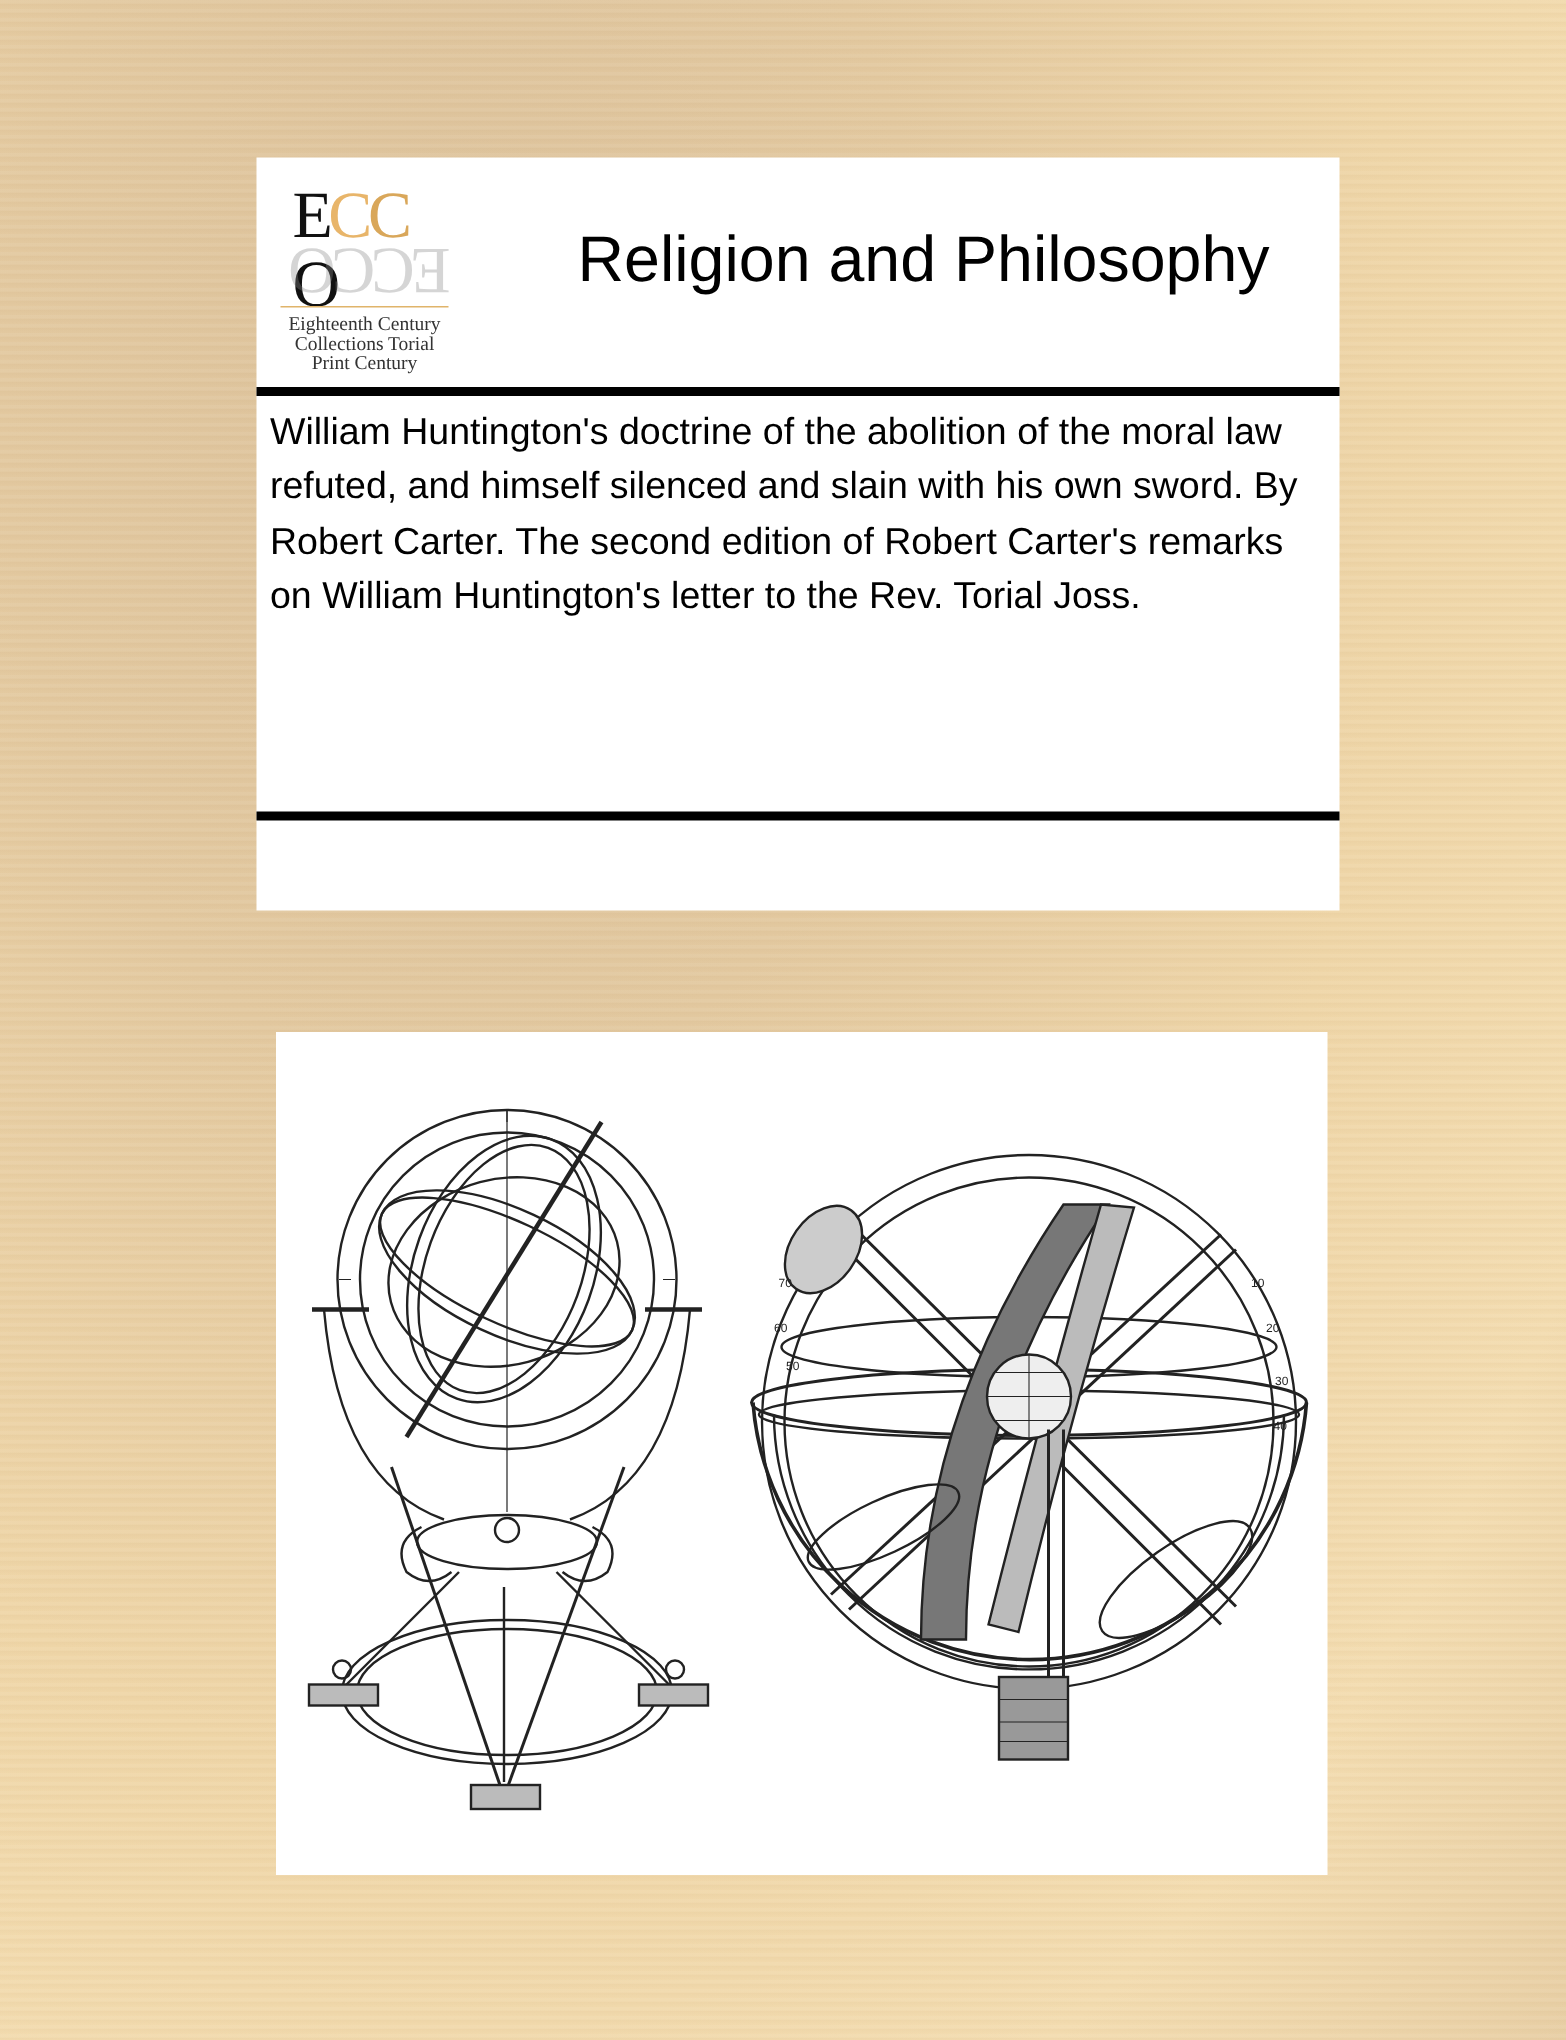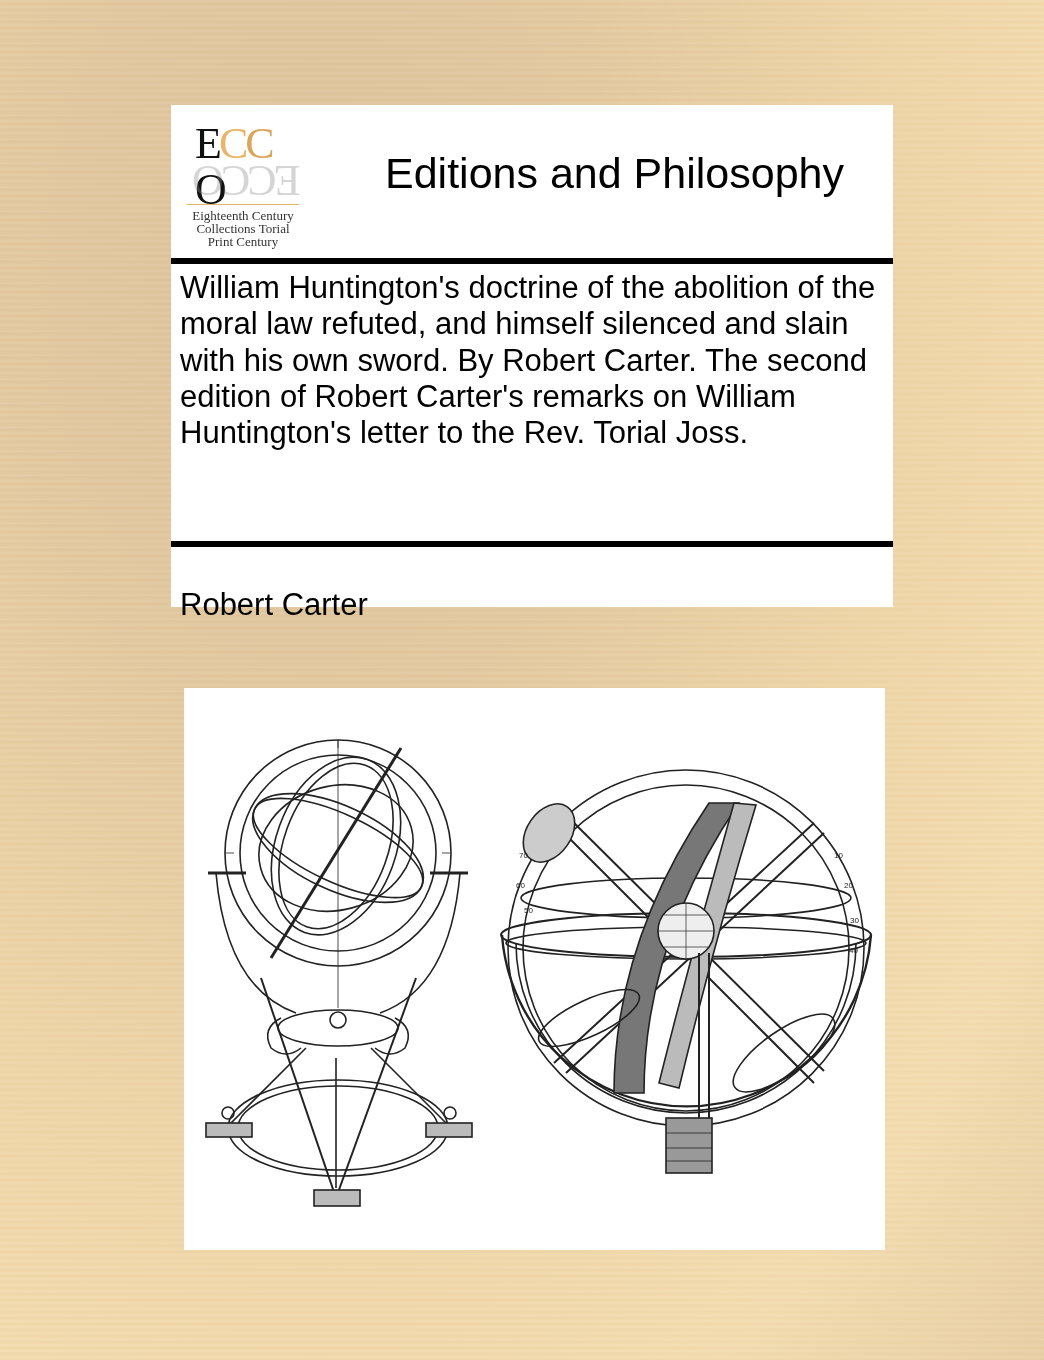--- a/index.html
+++ b/index.html
@@ -23,21 +23,21 @@
   .logo-main span { display:inline-block; }
   .logo-reflect { position:absolute; left:8px; top:36px; font-family:"Liberation Serif", serif; font-size:44px; line-height:46px; letter-spacing:-3px; transform:scaleY(-1) scaleX(-1); opacity:0.35; color:#8a8a8a; }
   .logo-line { position:absolute; left:0; top:83px; width:112px; height:1px; background:#e0b46a; }
   .logo-caption { position:absolute; left:0; top:88px; width:112px; text-align:center; font-family:Liberation Serif, serif; font-size:13px; line-height:13px; color:#333; }
   .series-title { position:absolute; left:214px; top:44px; font-size:43px; color:#000; white-space:nowrap; }
   .rule { position:absolute; left:0; width:722px; height:6px; background:#000; }
   .rule.r1 { top:153px; }
   .rule.r2 { top:436px; }
   .book-title {
     position:absolute; left:9px; top:165px; width:700px;
-    font-size:31px; line-height:36.3px; color:#000;
+    font-size:25px; line-height:36.3px; color:#000;
   }
   .author { position:absolute; left:9px; top:482px; font-size:31px; color:#000; }
   .image-panel {
     position:absolute; left:184px; top:688px; width:701px; height:562px; background:#ffffff;
   }
   .image-panel svg { position:absolute; }
 </style>
 </head>
 <body>
 
@@ -52,26 +52,25 @@
       <div class="logo-reflect">
         <span>E</span><span>C</span><span>C</span><span>O</span>
       </div>
       <div class="logo-line"></div>
       <div class="logo-caption">
         <div>Eighteenth Century</div>
         <div>Collections Torial</div>
         <div>Print Century</div>
       </div>
     </div>
-    <div class="series-title">Editions and Philosophy</div>
+    <div class="series-title">Religion and Philosophy</div>
   </div>
   <div class="rule r1"></div>
   <div class="book-title">William Huntington's doctrine of the abolition of the moral law refuted, and himself silenced and slain with his own sword. By Robert Carter. The second edition of Robert Carter's remarks on William Huntington's letter to the Rev. Torial Joss.</div>
   <div class="rule r2"></div>
-  <div class="author">Robert Carter</div>
 </div>
 
 <div class="image-panel">
 
   <svg style="left:2px;top:40px" width="310" height="490" viewBox="0 0 310 490" fill="none" stroke="#222" stroke-width="1.6">
 
     <circle cx="152" cy="125" r="113"></circle>
     <circle cx="152" cy="125" r="98"></circle>
     <g stroke-width="0.8">
       <path d="M152 12 L152 20 M40 125 L48 125 M264 125 L256 125"></path>

